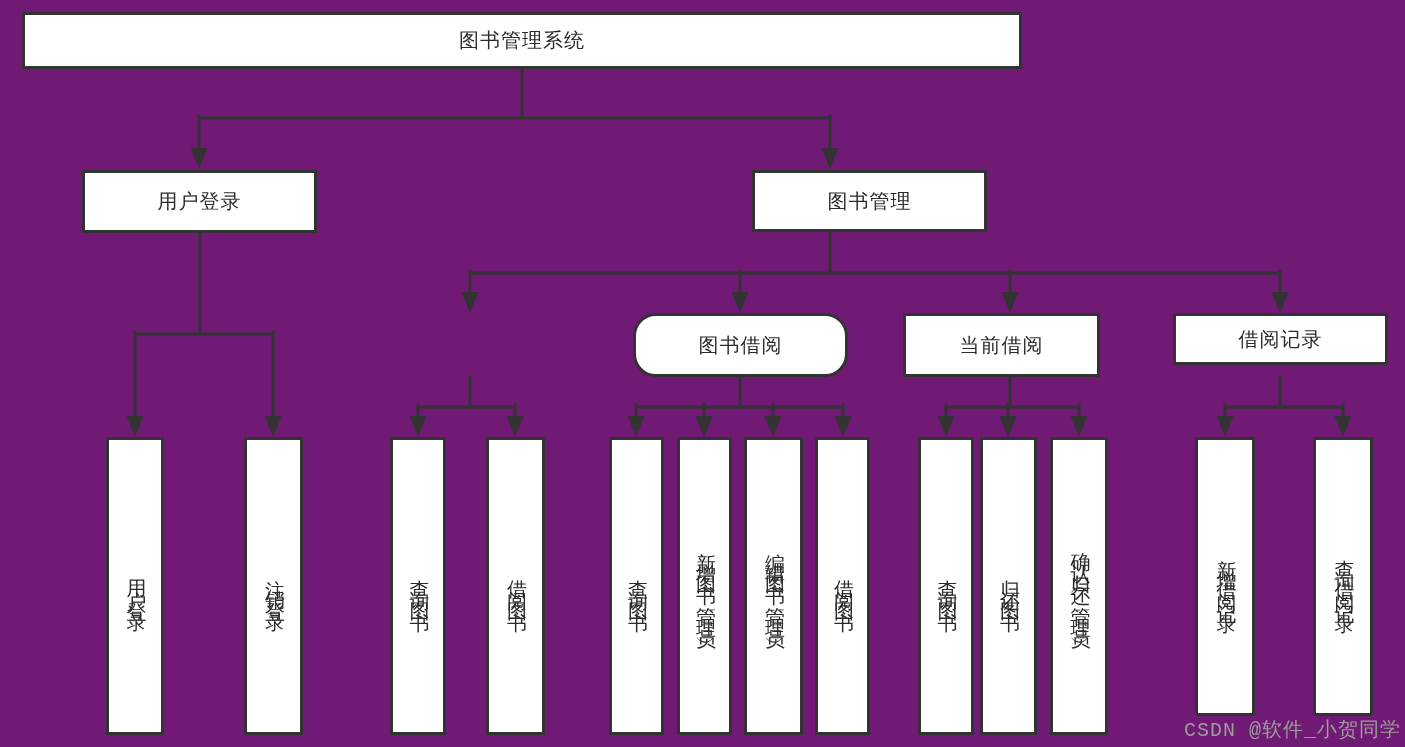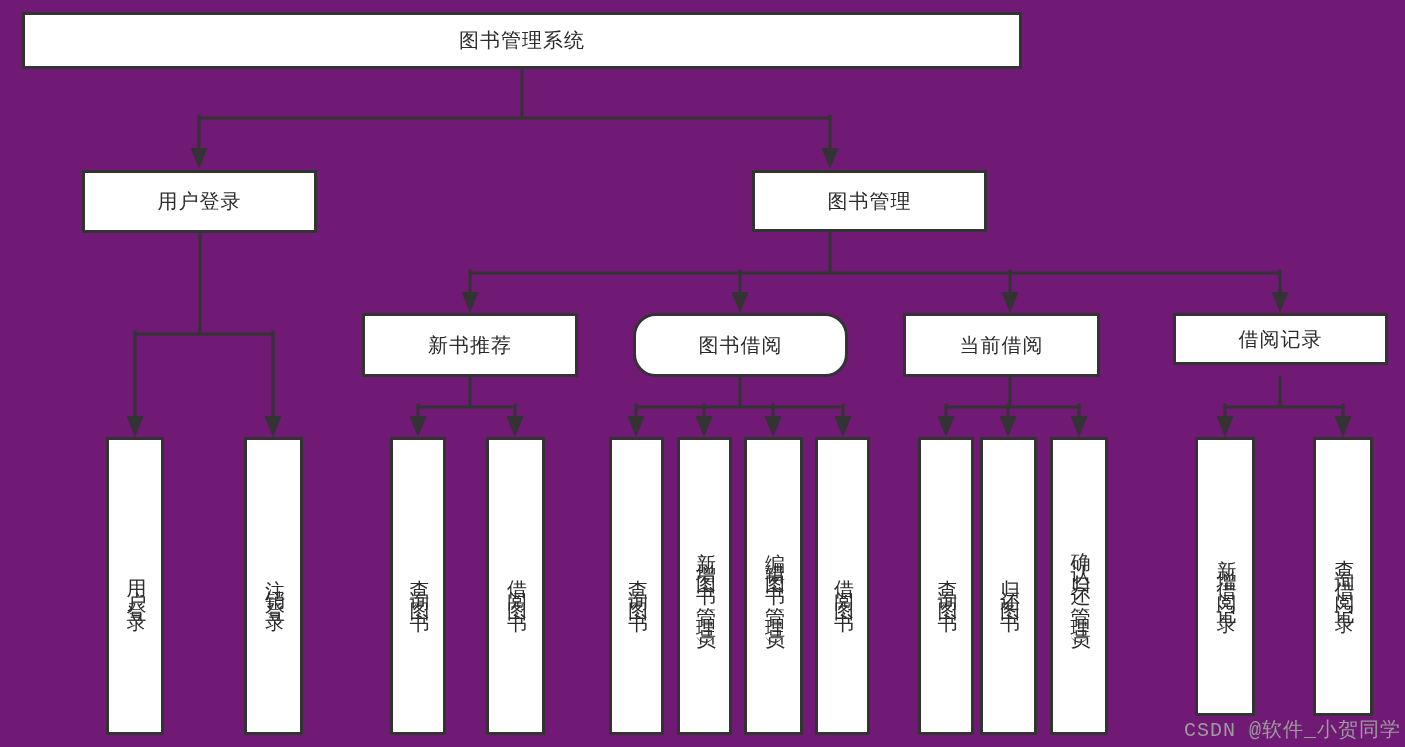--- a/index.html
+++ b/index.html
@@ -91,21 +91,20 @@
       <polygon class="edge-head" points="1216.5,416 1233.5,416 1225,437"></polygon>
       <polygon class="edge-head" points="1334.5,416 1351.5,416 1343,437"></polygon>
     </g>
   </svg>
 
   <div class="node" style="left:22px;top:12px;width:1000px;height:57px;">图书管理系统</div>
 
   <div class="node" style="left:82px;top:170px;width:235px;height:63px;">用户登录</div>
   <div class="node" style="left:712px;top:170px;width:235px;height:62px;margin-left:40px;">图书管理</div>
 
-  <div class="node" style="left:362px;top:313px;width:216px;height:64px;">新书推荐</div>
   <div class="node" style="left:633px;top:313px;width:215px;height:64px;border-radius:23px;">图书借阅</div>
   <div class="node" style="left:903px;top:313px;width:197px;height:64px;">当前借阅</div>
   <div class="node" style="left:1173px;top:313px;width:215px;height:52px;">借阅记录</div>
 
   <div class="node vbox" style="left:106px;top:437px;width:58px;height:298px;">用户登录</div>
   <div class="node vbox" style="left:244px;top:437px;width:59px;height:298px;">注销登录</div>
 
   <div class="node vbox" style="left:390px;top:437px;width:56px;height:298px;">查询图书</div>
   <div class="node vbox" style="left:486px;top:437px;width:59px;height:298px;">借阅图书</div>
 

